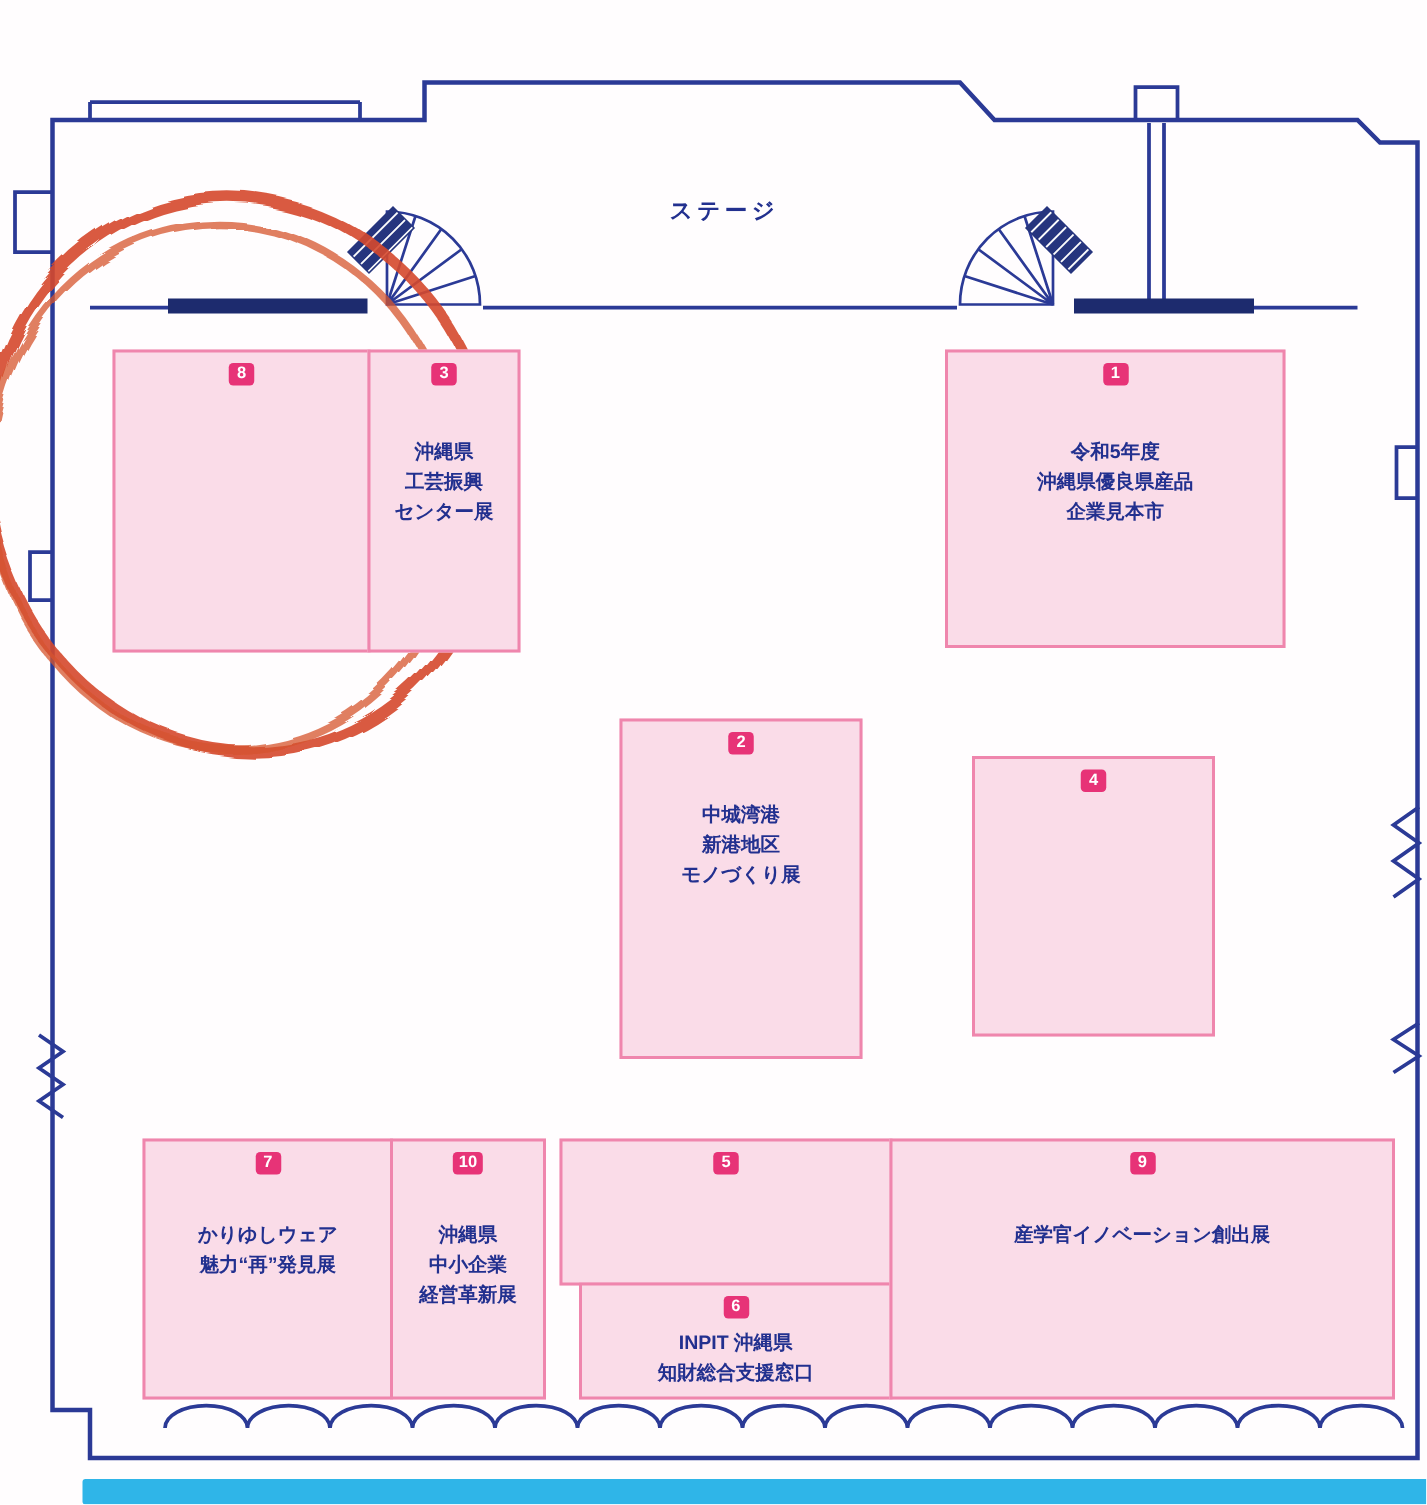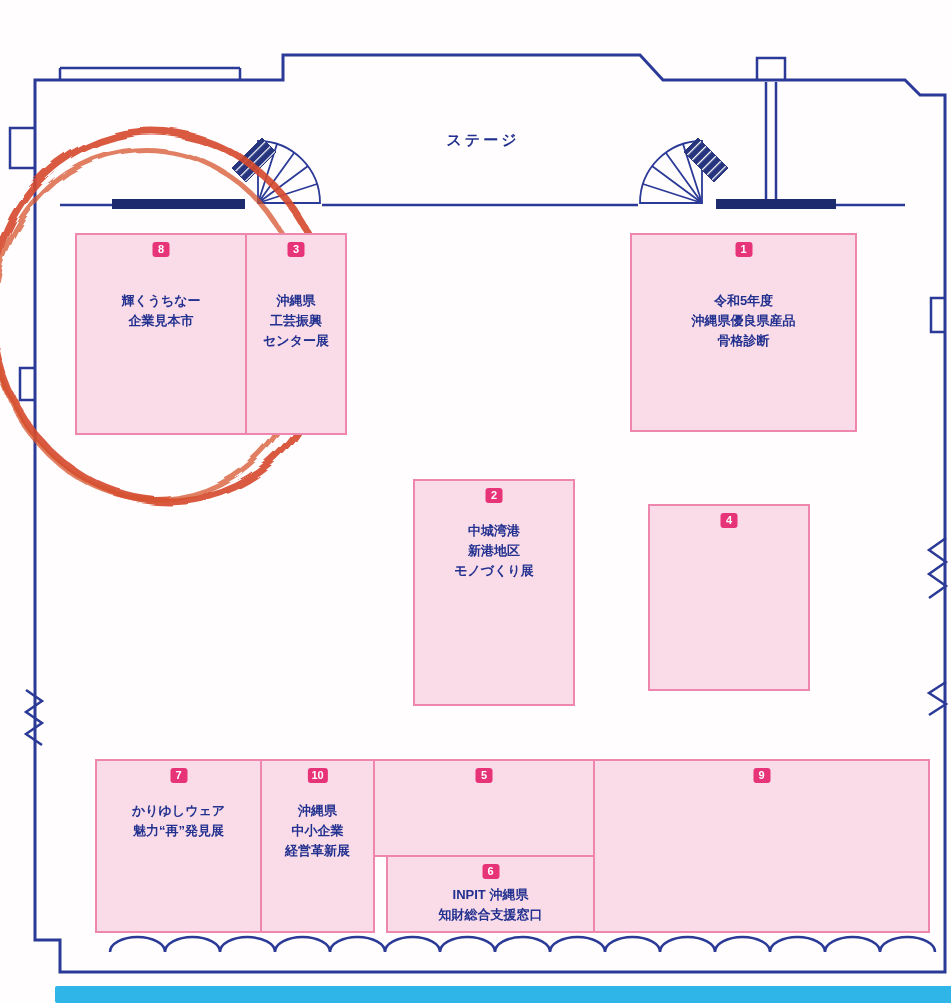--- a/index.html
+++ b/index.html
@@ -19,21 +19,21 @@
   .booth{
     position:absolute;z-index:2;box-sizing:border-box;
     background:#fadce8;border:2px solid #ef86ad;
   }
   .badge{
     position:absolute;top:7px;left:50%;transform:translateX(-50%);
     background:#e73377;color:#ffffff;font-weight:bold;font-size:11px;line-height:13px;
     padding:1px 4px;border-radius:3px;min-width:9px;text-align:center;
   }
   .booth-label{
-    position:absolute;top:40px;left:3px;right:3px;text-align:center;
+    position:absolute;top:52px;left:3px;right:3px;text-align:center;
     color:#22308f;font-weight:bold;font-size:13px;line-height:1.55;white-space:pre-line;
   }
   .label-low .booth-label{top:56px}
   .label-high .booth-label{top:28px}
 
   .bottom-bar{
     position:absolute;left:55px;top:986px;width:896px;height:17px;z-index:2;
     background:#2fb5e8;border-radius:2px 0 0 2px;
   }
 </style>
@@ -77,75 +77,74 @@
       <path d="M 702 203 L 702 141 A 62 62 0 0 0 640 203 Z"></path>
       <path d="M 702 203 L 683 144 M 702 203 L 666 153 M 702 203 L 652 166 M 702 203 L 643 184"></path>
       <polygon points="728,168 698,138 684,152 714,182" fill="url(#hatch)" stroke="#26357e" stroke-width="1"></polygon>
     </g>
   </svg>
 
   <div class="stage-label">ステージ</div>
 
   <div class="booth label-low" style="left:75px;top:233px;width:172px;height:202px">
     <span class="badge">8</span>
-    <div class="booth-label">輝くうちなー
-企業見本市</div>
   </div>
 
   <div class="booth label-low" style="left:245px;top:233px;width:102px;height:202px">
     <span class="badge">3</span>
     <div class="booth-label">沖縄県
 工芸振興
 センター展</div>
   </div>
 
   <div class="booth label-low" style="left:630px;top:233px;width:227px;height:199px">
     <span class="badge">1</span>
     <div class="booth-label">令和5年度
 沖縄県優良県産品
-骨格診断</div>
+企業見本市</div>
   </div>
 
 
   <div class="booth" style="left:413px;top:479px;width:162px;height:227px">
     <span class="badge">2</span>
     <div class="booth-label">中城湾港
 新港地区
 モノづくり展</div>
   </div>
 
   <div class="booth" style="left:648px;top:504px;width:162px;height:187px">
     <span class="badge">4</span>
   </div>
 
   <div class="booth" style="left:95px;top:759px;width:167px;height:174px">
     <span class="badge">7</span>
     <div class="booth-label">かりゆしウェア
 魅力“再”発見展</div>
   </div>
 
-  <div class="booth" style="left:260px;top:759px;width:115px;height:174px">
+  <div class="booth" style="left:260px;top:759px;width:104px;height:174px">
     <span class="badge">10</span>
     <div class="booth-label">沖縄県
 中小企業
 経営革新展</div>
   </div>
 
   <div class="booth" style="left:373px;top:759px;width:222px;height:98px">
     <span class="badge">5</span>
   </div>
 
   <div class="booth label-high" style="left:386px;top:855px;width:209px;height:78px">
     <span class="badge">6</span>
     <div class="booth-label">INPIT 沖縄県
 知財総合支援窓口</div>
   </div>
 
   <div class="booth" style="left:593px;top:759px;width:337px;height:174px">
     <span class="badge">9</span>
+    <div class="booth-label">産学官イノベーション創出展</div>
   </div>
 
   <div class="bottom-bar"></div>
 
   <svg class="layer annotation-layer" width="951" height="1003" viewBox="0 0 951 1003">
     <defs>
       <filter id="rough" x="-25%" y="-25%" width="150%" height="150%">
         <feTurbulence type="fractalNoise" baseFrequency="0.015 0.03" numOctaves="2" seed="7" result="n"></feTurbulence>
         <feDisplacementMap in="SourceGraphic" in2="n" scale="11"></feDisplacementMap>
       </filter>

